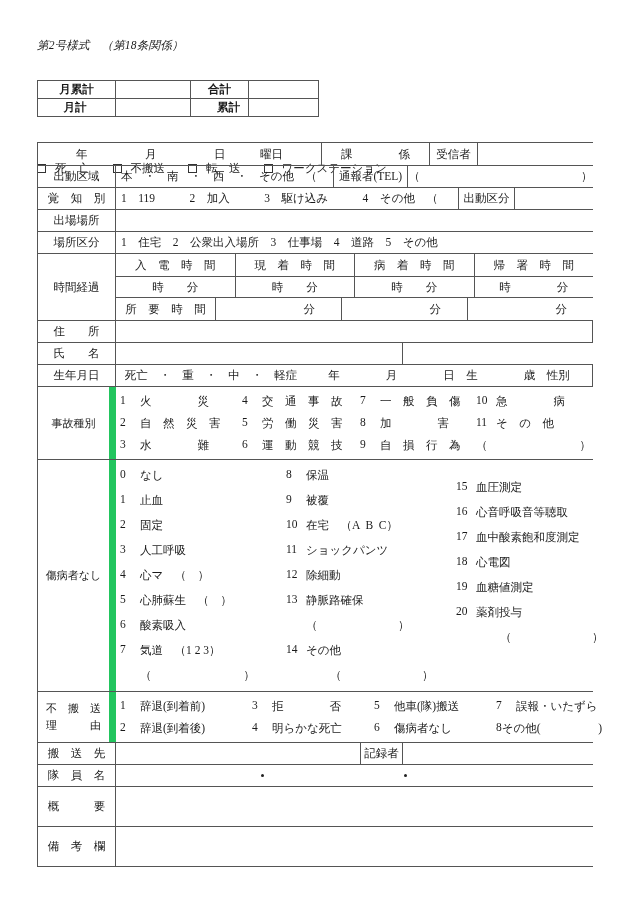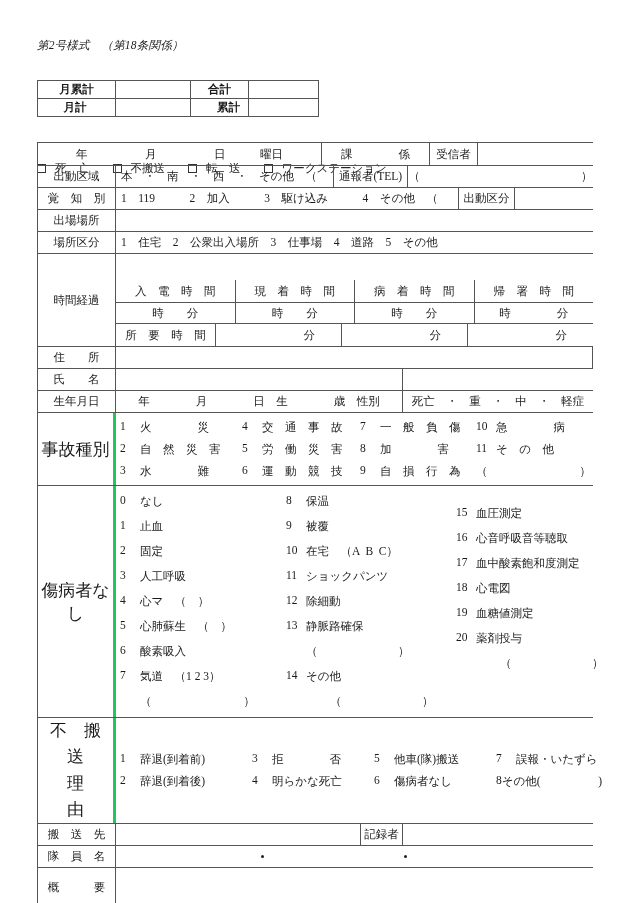--- a/index.html
+++ b/index.html
@@ -43,32 +43,32 @@
   .nb{border-right:none;}
 
   .h23{height:23px;}
   .h22{height:22px;}
   .h40{height:40px;}
 
   
   .timeblock{display:flex;border-bottom:1px solid #555;}
   .timelabel{width:78px;min-width:78px;border-right:1px solid #555;
              display:flex;align-items:center;justify-content:center;font-size:11.5px;box-sizing:border-box;}
-  .timecols{flex:1;display:flex;flex-direction:column;margin-top:26px;}
+  .timecols{flex:1;display:flex;flex-direction:column;}
   .trow{display:flex;height:22px;box-sizing:border-box;}
   .trow.mid{border-top:1px solid #555;border-bottom:1px solid #555;}
   .tcell{flex:1;border-right:1px solid #555;box-sizing:border-box;font-size:11.5px;
          display:flex;align-items:center;justify-content:center;white-space:pre;}
   .tcell.last{border-right:none;}
   .tcell.right{justify-content:flex-end;padding-right:26px;}
 
   
   .multi{display:flex;border-bottom:1px solid #555;}
   .multi .lbl{display:flex;align-items:center;justify-content:center;
-              border-right:3px solid #22c55e;box-sizing:border-box;font-size:17px;width:78px;min-width:78px;}
+              border-right:7px solid #22c55e;box-sizing:border-box;font-size:11px;width:78px;min-width:78px;}
   .multi .body{flex:1;display:flex;flex-direction:column;justify-content:center;padding:3px 0;}
   .optline{display:flex;height:22px;align-items:center;font-size:11.5px;white-space:pre;}
   .optline.h25{height:25px;}
   .op{display:flex;white-space:pre;}
   .op .n{display:inline-block;width:20px;text-align:left;padding-left:4px;}
 
   
   .acc-c1{width:122px;} .acc-c2{width:118px;} .acc-c3{width:116px;} .acc-c4{width:110px;}
   
   .aid-c1{width:166px;} .aid-c2{width:170px;} .aid-c3{width:140px;margin-top:24px;}
@@ -184,22 +184,22 @@
     </div>
 
     <div class="row h22">
       <div class="cell lbl">氏　　名</div>
       <div class="cell grow"></div>
       <div class="cell nb" style="width:190px;"></div>
     </div>
 
     <div class="row h22">
       <div class="cell lbl">生年月日</div>
+      <div class="cell nb center" style="width:190px;">死亡　・　重　・　中　・　軽症</div>
       <div class="cell grow center">年　　　　月　　　　日　生　　　　歳　性別</div>
-      <div class="cell nb center" style="width:190px;">死亡　・　重　・　中　・　軽症</div>
     </div>
 
     <div class="multi">
       <div class="lbl">事故種別</div>
       <div class="body">
         <div class="optline">
           <span class="op acc-c1"><span class="n">1</span><span>火　　　　災</span></span>
           <span class="op acc-c2"><span class="n">4</span><span>交　通　事　故</span></span>
           <span class="op acc-c3"><span class="n">7</span><span>一　般　負　傷</span></span>
           <span class="op acc-c4"><span class="n">10</span><span>急　　　　病</span></span>

